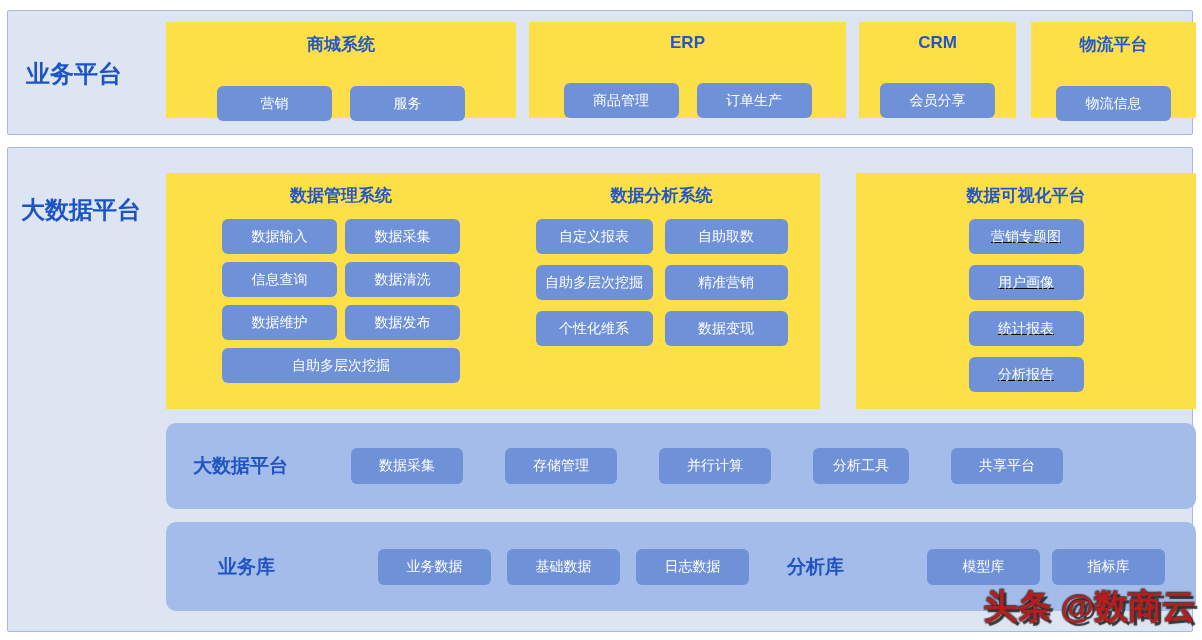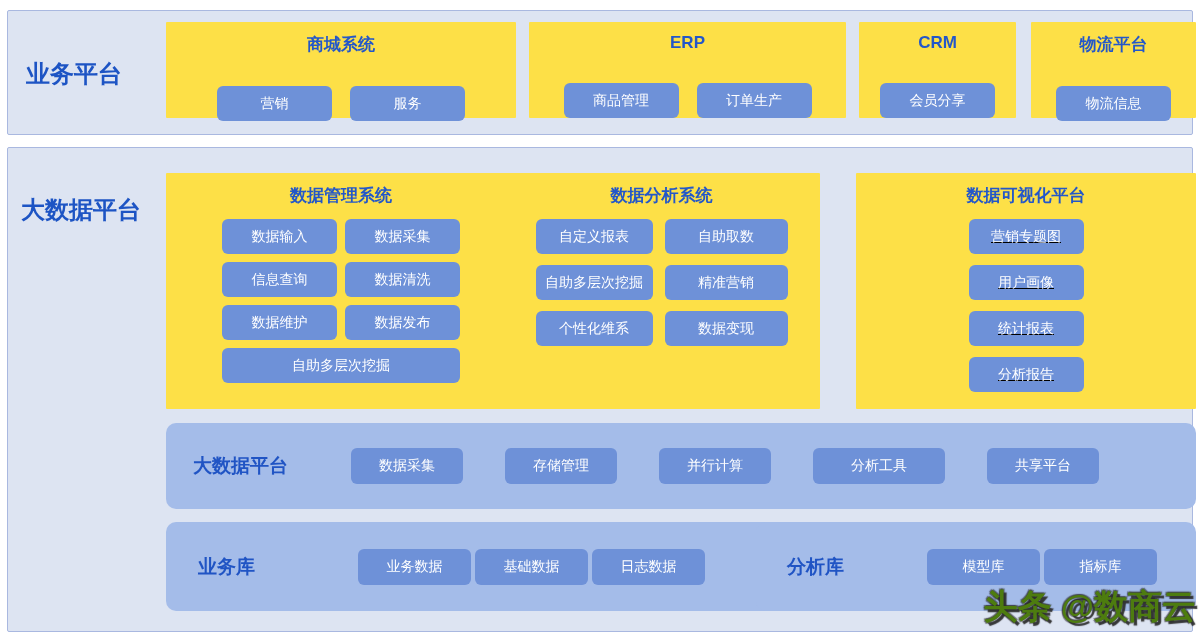--- a/index.html
+++ b/index.html
@@ -41,21 +41,21 @@
   .grid-analysis{grid-template-columns:117px 123px;gap:11px 12px;}
   .grid-viz{grid-template-columns:115px;text-decoration:underline;}
   .rowbox{
     position:absolute;background:#a4bce9;border-radius:10px;box-sizing:border-box;
     display:flex;align-items:center;
   }
   .row-label{color:#2054c4;font-weight:bold;font-size:19px;white-space:nowrap;flex:none;}
   .rowbox .btn{height:36px;flex:none;}
   .watermark{
     position:absolute;top:584px;right:6px;
-    color:#4d7c0f;font-weight:bold;font-size:34px;white-space:nowrap;
+    color:#b91c1c;font-weight:bold;font-size:34px;white-space:nowrap;
     text-shadow:3px 3px 1px rgba(45,45,45,.95),-1px -1px 1px rgba(45,45,45,.6),
                 1px -1px 1px rgba(45,45,45,.6),-1px 1px 1px rgba(45,45,45,.6);
   }
 </style>
 </head>
 <body>
 
 <section class="outer top">
   <div class="side-label" style="left:18px;top:47px">业务平台</div>
 
@@ -127,36 +127,36 @@
       <div class="btn">分析报告</div>
     </div>
   </div>
 
   <div class="rowbox" style="left:158px;top:275px;width:1030px;height:86px;padding-left:27px">
     <div class="row-label" style="width:158px">大数据平台</div>
     <div style="display:flex;gap:42px">
       <div class="btn" style="width:112px">数据采集</div>
       <div class="btn" style="width:112px">存储管理</div>
       <div class="btn" style="width:112px">并行计算</div>
-      <div class="btn" style="width:132px">分析工具</div>
+      <div class="btn" style="width:96px">分析工具</div>
       <div class="btn" style="width:112px">共享平台</div>
     </div>
   </div>
 
-  <div class="rowbox" style="left:158px;top:374px;width:693px;height:89px;padding-left:32px">
+  <div class="rowbox" style="left:158px;top:374px;width:693px;height:89px;padding-left:52px">
     <div class="row-label" style="width:160px">业务库</div>
-    <div style="display:flex;gap:4px">
+    <div style="display:flex;gap:16px">
       <div class="btn" style="width:113px">业务数据</div>
       <div class="btn" style="width:113px">基础数据</div>
       <div class="btn" style="width:113px">日志数据</div>
     </div>
   </div>
 
   <div class="rowbox" style="left:748px;top:374px;width:440px;height:89px;padding-left:31px">
     <div class="row-label" style="width:140px">分析库</div>
-    <div style="display:flex;gap:4px">
+    <div style="display:flex;gap:12px">
       <div class="btn" style="width:113px">模型库</div>
       <div class="btn" style="width:113px">指标库</div>
     </div>
   </div>
 </section>
 
 <div class="watermark">头条 @数商云</div>
 
 </body></html>

